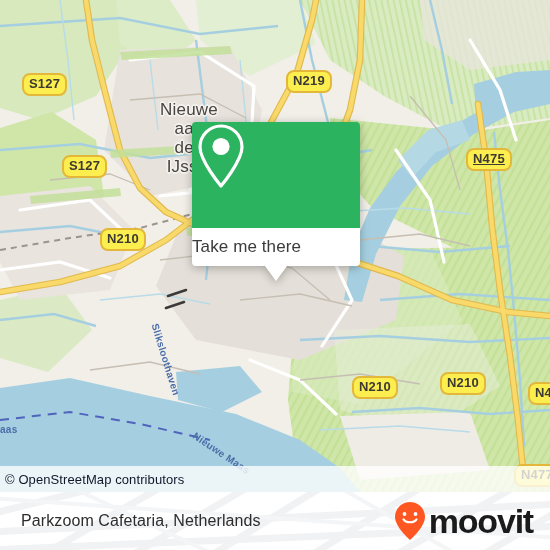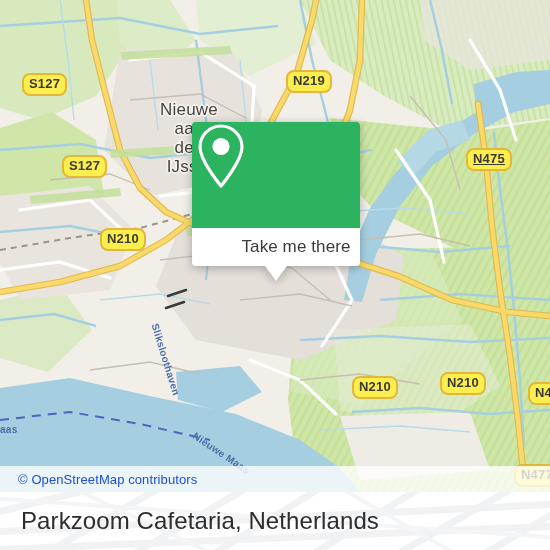--- a/index.html
+++ b/index.html
@@ -25,37 +25,37 @@
   .shield{position:absolute;background:#fbee4e;border:2px solid #e3b83a;border-radius:8px;
           color:#3c3a32;font-size:13px;font-weight:bold;line-height:14px;
           padding:2px 5px 3px 5px;letter-spacing:.2px;white-space:nowrap;}
 
   
   .callout{position:absolute;left:192px;top:122px;width:168px;
            filter:drop-shadow(0 2px 5px rgba(0,0,0,.28));}
   .callout .green{background:#2bb35f;border-radius:4px 4px 0 0;height:106px;
                   display:flex;align-items:center;justify-content:center;}
   .callout .bar{background:#fff;border-radius:0 0 4px 4px;height:38px;
-                display:flex;align-items:center;justify-content:center;padding-left:40px;}
+                display:flex;align-items:center;}
   .callout .bar span{color:#3b3b3b;font-size:17px;letter-spacing:.1px;}
   .callout .tail{position:absolute;left:50%;top:144px;margin-left:-11px;width:0;height:0;
                  border-left:11px solid transparent;border-right:11px solid transparent;
                  border-top:15px solid #fff;}
 
   
   .attrib{position:absolute;left:0;top:466px;width:550px;height:26px;
           background:rgba(255,255,255,.78);display:flex;align-items:center;}
-  .attrib span{color:#1d4ed8;font-size:13px;padding-left:18px;letter-spacing:.1px;}
+  .attrib span{color:#0f172a;font-size:13px;padding-left:5px;letter-spacing:.1px;}
 
   
   .footer{position:absolute;left:0;top:492px;width:550px;height:58px;background:#fff;
           overflow:hidden;}
   .footer svg.bgl{position:absolute;left:0;top:0;}
   .ftitle{position:absolute;left:21px;top:50%;transform:translateY(-50%);
-          color:#2d2d2d;font-size:24px;letter-spacing:.1px;white-space:nowrap;}
+          color:#2d2d2d;font-size:16px;letter-spacing:.1px;white-space:nowrap;}
   .logo{position:absolute;right:17px;top:50%;transform:translateY(-50%);
         display:flex;align-items:center;gap:3px;}
   .logo .word{color:#1b1b1b;font-size:34px;font-weight:bold;letter-spacing:-1.2px;
               line-height:34px;}
 </style>
 </head>
 <body>
 
 <div class="screen">
 
@@ -234,15 +234,24 @@
       </g>
       <g stroke="#f4f5f7" fill="none" stroke-width="4">
         <path d="M-10,6 L560,46"></path>
           <path d="M60,-10 L230,70"></path>
         <path d="M330,-10 L470,70"></path>
       </g>
     </svg>
 
     <div class="ftitle">Parkzoom Cafetaria, Netherlands</div>
 
+    <div class="logo">
+      <svg width="32" height="40" viewBox="0 0 32 40">
+        <path d="M16,1 C7.7,1 1,7.7 1,16 C1,26 16,39 16,39 C16,39 31,26 31,16 C31,7.7 24.3,1 16,1 Z" fill="#ff5722"></path>
+        <circle cx="10.5" cy="13" r="1.9" fill="#ffffff"></circle>
+        <circle cx="21.5" cy="13" r="1.9" fill="#ffffff"></circle>
+        <path d="M9.5,18.4 C11.8,22.2 20.2,22.2 22.5,18.4" fill="none" stroke="#ffffff" stroke-width="2.1" stroke-linecap="round"></path>
+      </svg>
+      <span class="word">moovit</span>
+    </div>
   </div>
 
 </div>
 
 </body></html>

